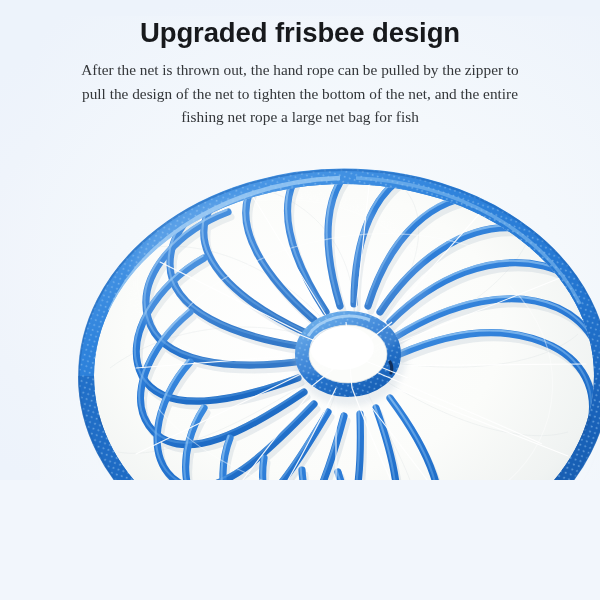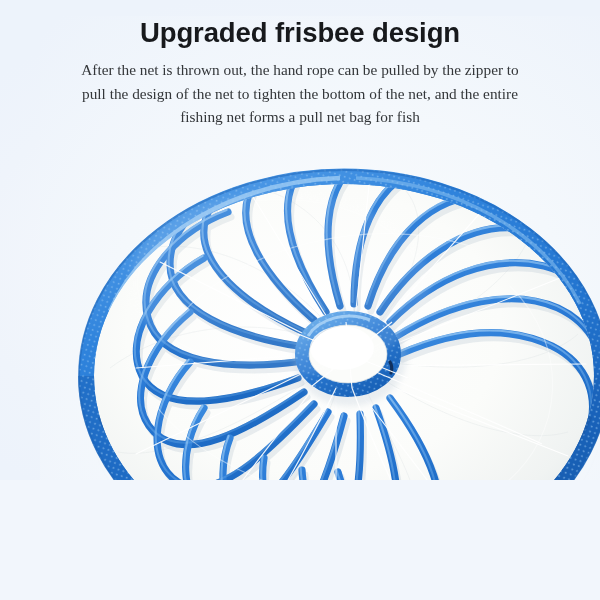--- a/index.html
+++ b/index.html
@@ -77,21 +77,21 @@
 <body>
 
 <div id="page">
 
   <div id="text-block">
     <h1 id="headline">Upgraded frisbee design</h1>
 
     <p id="description">
       <span class="dline">After the net is thrown out, the hand rope can be pulled by the zipper to</span>
       <span class="dline">pull the design of the net to tighten the bottom of the net, and the entire</span>
-      <span class="dline">fishing net forms a pull net bag for fish</span>
+      <span class="dline">fishing net rope a large net bag for fish</span>
     </p>
   </div>
 
   <figure id="product-figure">
     <svg id="frisbee-svg" viewBox="0 0 600 600" xmlns="http://www.w3.org/2000/svg">
       <defs>
 
         <radialGradient id="bgGrad" cx="50%" cy="55%" r="72%">
           <stop offset="0%" stop-color="#fcfdfe"></stop>
           <stop offset="55%" stop-color="#f4f8fc"></stop>

